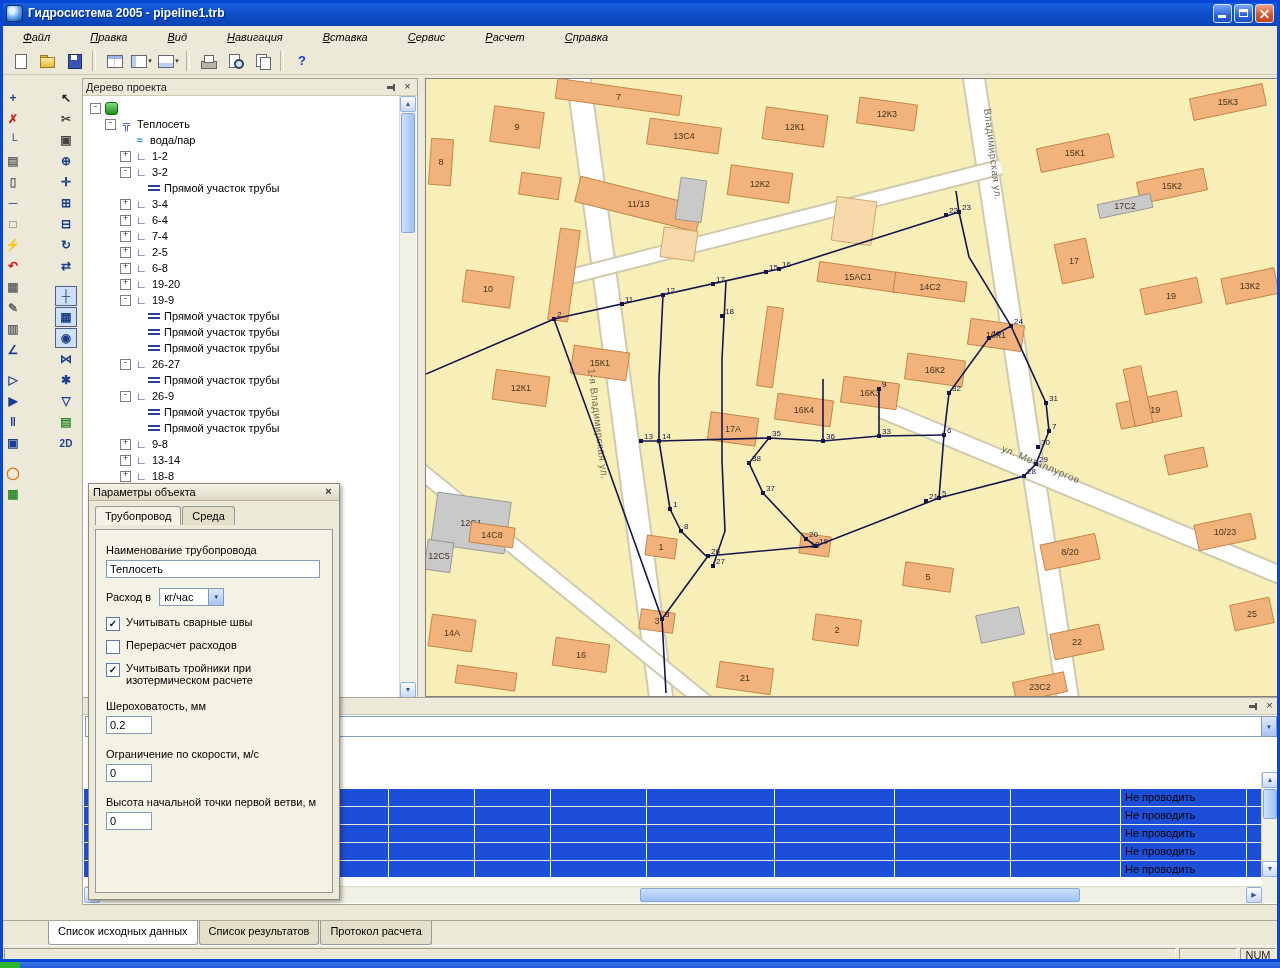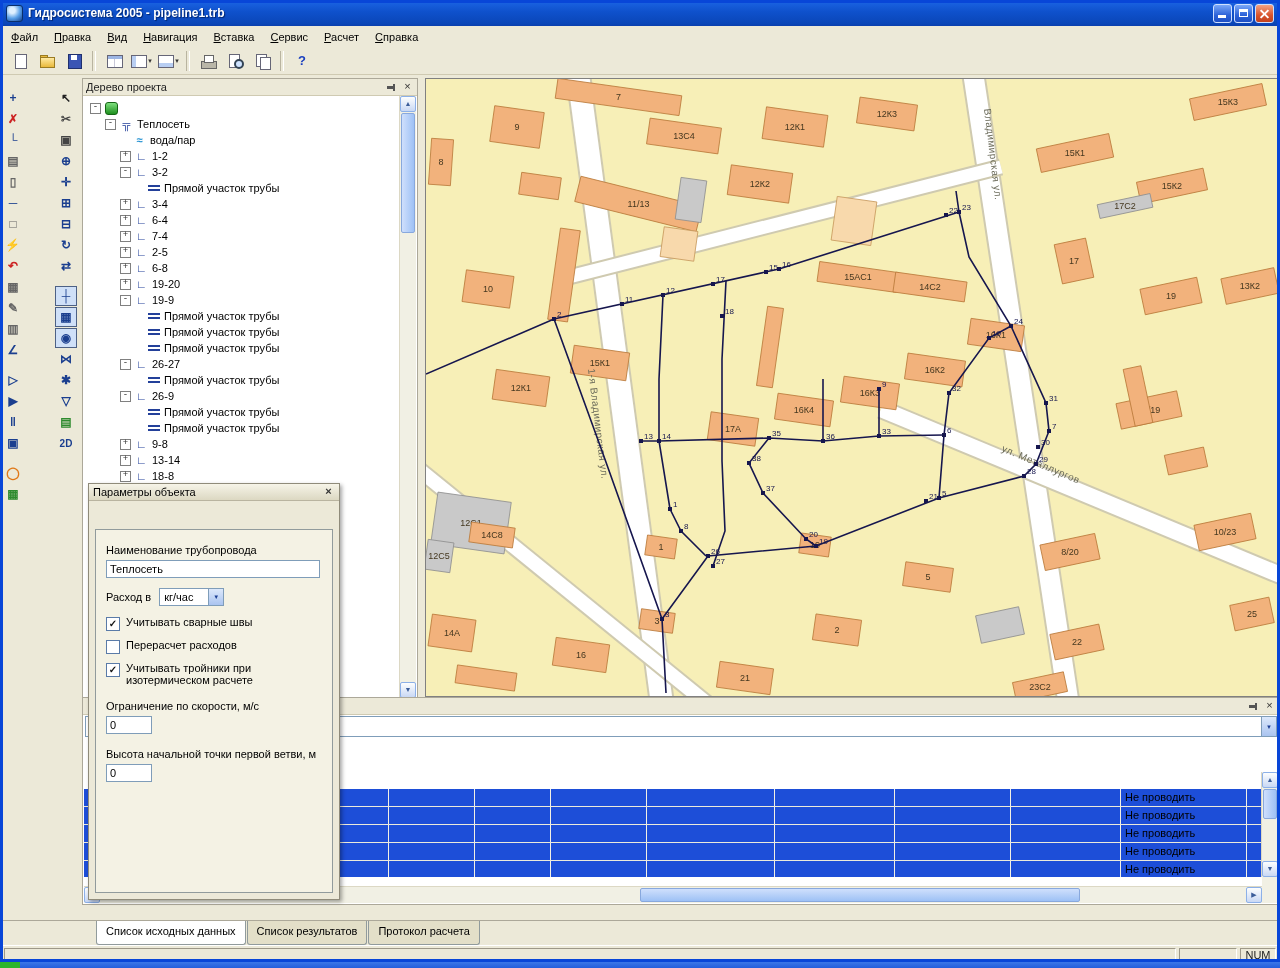--- a/index.html
+++ b/index.html
@@ -21,21 +21,21 @@
   .wbtn.close{background:linear-gradient(#f5aохз,#d64a24);} 
   .wbtn.close{background:linear-gradient(#f2a284,#d9542c 60%,#c2411d);}
   .g-min{position:absolute;left:4px;bottom:4px;width:8px;height:3px;background:#fff;}
   .g-max{position:absolute;left:4px;top:4px;width:9px;height:8px;border:1px solid #fff;border-top-width:3px;box-sizing:border-box;}
   .g-x1,.g-x2{position:absolute;left:3px;top:8px;width:11px;height:2px;background:#fff;}
   .g-x1{transform:rotate(45deg);} .g-x2{transform:rotate(-45deg);}
 
   
   #menubar{position:absolute;left:3px;top:26px;width:1274px;height:21px;background:#ECE9D8;
        display:flex;align-items:center;border-bottom:1px solid #e0dcc8;z-index:20;}
-  .menu-item{padding:3px 8px;cursor:default;}
+  .menu-item{padding:3px 20px;cursor:default;font-style:italic;}
   .menu-item::first-letter{text-decoration:underline;}
   #toolbar{position:absolute;left:3px;top:47px;width:1274px;height:28px;background:#ECE9D8;
        display:flex;align-items:center;gap:1px;border-bottom:1px solid #cfcab2;z-index:20;padding-left:4px;box-sizing:border-box;}
   .tbsep{width:2px;height:20px;border-left:1px solid #b9b4a0;border-right:1px solid #fff;margin:0 4px;}
   .tbtn{height:24px;min-width:24px;display:flex;align-items:center;justify-content:center;border:1px solid transparent;}
   .tarrow{font-size:7px;color:#333;margin-left:1px;}
   .tglyph{font-weight:bold;font-size:13px;color:#1a3fbf;}
   .ic{display:inline-block;position:relative;width:17px;height:16px;}
   .ic-page::before{content:"";position:absolute;left:3px;top:1px;width:10px;height:13px;background:#fff;border:1px solid #667;}
   .ic-folder::before{content:"";position:absolute;left:1px;top:2px;width:6px;height:3px;background:#e8b93c;border:1px solid #9a7b22;}
@@ -136,21 +136,21 @@
   .gh.right{justify-content:flex-end;padding-right:28px;}
   #grid-body{position:absolute;left:1px;top:91px;right:17px;bottom:27px;overflow:hidden;background:#1d4ed8;}
   .gr{display:flex;height:17px;border-bottom:1px solid #eceadb;}
   .gc{flex:none;box-sizing:border-box;border-right:1px solid #f2f0e4;padding:2px 4px;white-space:nowrap;overflow:hidden;}
   #bp-vscroll{right:1px;top:74px;bottom:27px;}
   #bp-hscroll{left:1px;right:17px;bottom:1px;height:16px;}
   #bp-corner{position:absolute;right:1px;bottom:1px;width:16px;height:26px;background:#f1f0e4;}
 
   
   #tabs-row{position:absolute;left:0;top:920px;width:1280px;height:25px;background:#ECE9D8;
-       border-top:1px solid #aca899;display:flex;padding-left:96px;box-sizing:border-box;z-index:7;}
+       border-top:1px solid #aca899;display:flex;padding-left:48px;box-sizing:border-box;z-index:7;}
   .btab{padding:4px 9px 0 9px;border:1px solid #919b9c;border-top:none;background:#e3dfc8;height:19px;
        border-radius:0 0 3px 3px;margin-right:1px;}
   .btab.active{background:#fff;font-weight:normal;}
   #statusbar{position:absolute;left:0;top:945px;width:1280px;height:17px;background:#ECE9D8;z-index:7;
        display:flex;align-items:stretch;gap:3px;padding:2px 4px;box-sizing:border-box;border-top:1px solid #fff;}
   .sbox{border:1px solid;border-color:#9d9888 #fff #fff #9d9888;box-sizing:border-box;}
   .sbox.main{flex:1;}
   .sbox.b1{width:58px;} .sbox.num{width:36px;text-align:center;color:#222;line-height:12px;}
   #taskbar{position:absolute;left:0;top:962px;width:1280px;height:6px;background:linear-gradient(#3a77e8,#245edb);z-index:55;}
   #taskbar::before{content:"";position:absolute;left:0;top:0;width:20px;height:6px;background:#2db52d;}
@@ -672,20 +672,24 @@
       <div class="sb-btn sb-end">▶</div>
     </div>
   <div id="bp-corner"></div>
 </div>
 
 <div id="dialog">
   <div class="dlg-title">
     <span>Параметры объекта</span>
     <span class="xbtn">×</span>
   </div>
+  <div class="dlg-tabs" id="dlg-tabs">
+      <div class="dtab active">Трубопровод</div>
+      <div class="dtab">Среда</div>
+    </div>
   <div class="dlg-body">
     <div class="lbl">Наименование трубопровода</div>
     <input class="txt wide" value="Теплосеть" style="">
     <div class="row">
       <span>Расход в</span>
       <span class="combo">
         <span class="cval">кг/час</span>
         <span class="combo-btn">▼</span>
       </span>
     </div>
@@ -697,20 +701,24 @@
         <div class="cbrow">
           <span class="cb"></span>
           <span class="cblabel">Перерасчет расходов</span>
         </div>
         <div class="cbrow">
           <span class="cb">✓</span>
           <span class="cblabel">Учитывать тройники при изотермическом расчете</span>
         </div>
       </div>
     <div class="fgroup">
+      <div class="lbl">Шероховатость, мм</div>
+      <input class="txt num" value="0.2" style="">
+    </div>
+    <div class="fgroup">
       <div class="lbl">Ограничение по скорости, м/с</div>
       <input class="txt num" value="0" style="">
     </div>
     <div class="fgroup">
       <div class="lbl">Высота начальной точки первой ветви, м</div>
       <input class="txt num" value="0" style="">
     </div>
   </div>
 </div>
 

